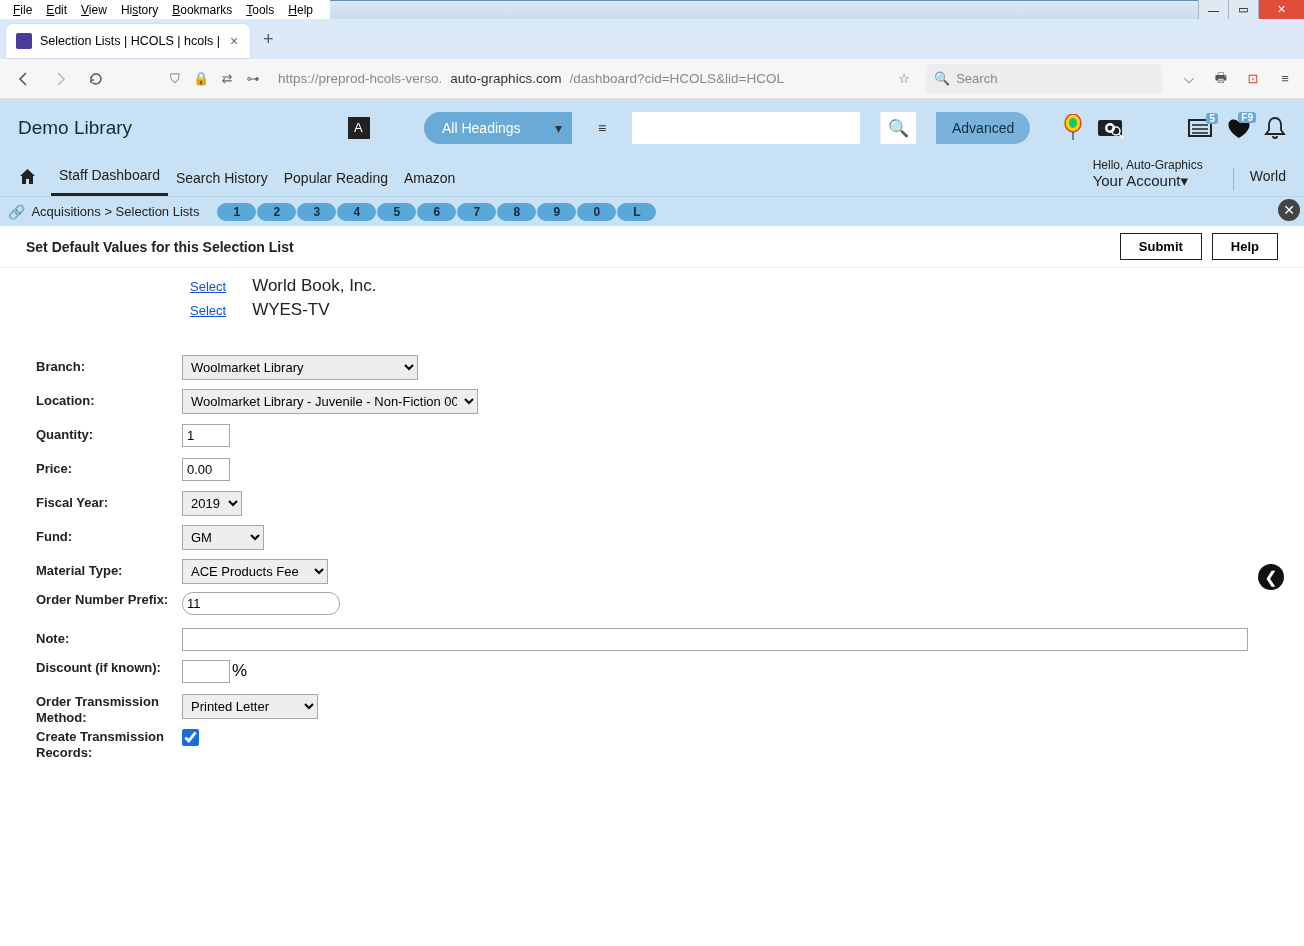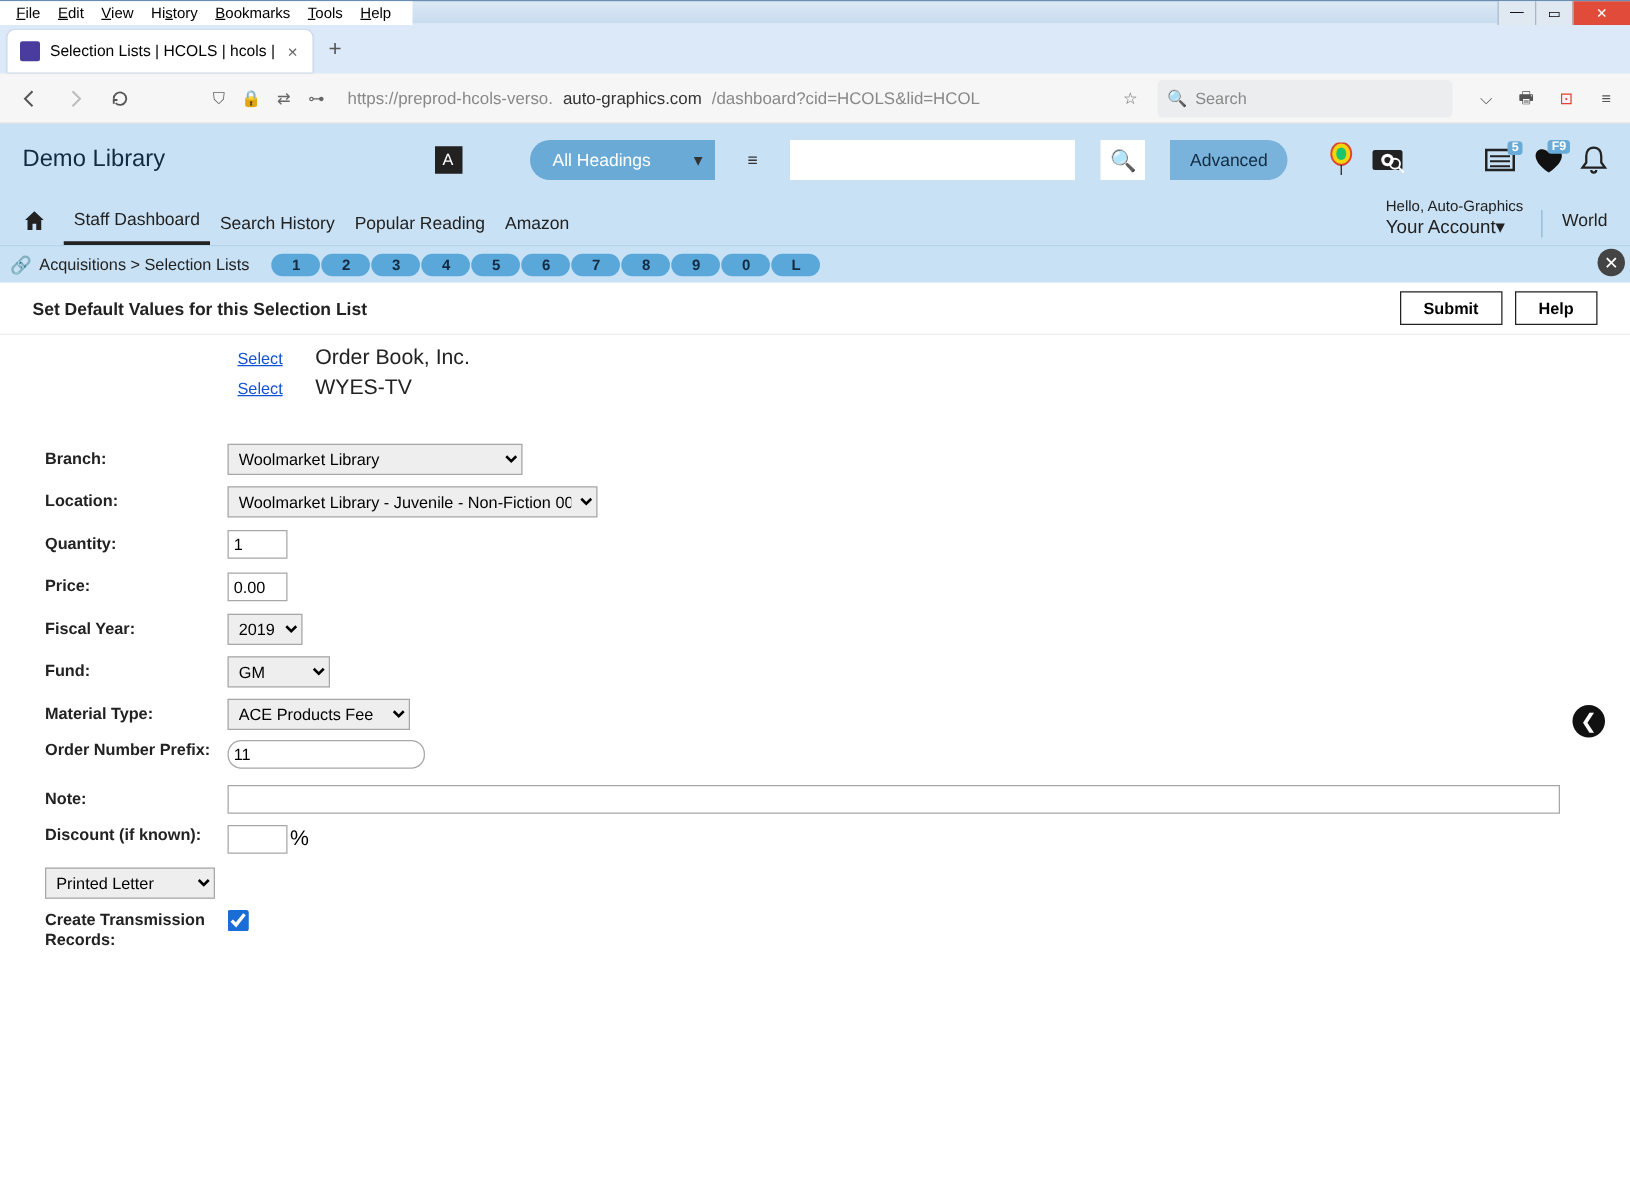--- a/index.html
+++ b/index.html
@@ -1,19 +1,19 @@
 <!DOCTYPE html>
 <html><head>
 <meta charset="utf-8">
 <style>
 * { box-sizing: border-box; margin: 0; padding: 0; }
 body { font-family: Arial, sans-serif; font-size: 13px; background: #fff; overflow: hidden; }
 
 
-.os-titlebar { height: 19px; background: linear-gradient(to bottom, #dce8f5, #c8dcf0); display: flex; align-items: center; justify-content: space-between; border-top: 1px solid #6a8db3; }
+.os-titlebar { height: 19px; background: linear-gradient(to bottom, #dce8f5, #c8dcf0); display: flex; align-items: flex-end; justify-content: space-between; border-top: 1px solid #6a8db3; }
 .os-menubar { display: flex; gap: 0; padding-left: 6px; background: #fff; height: 19px; align-items: center; padding-right: 10px; }
 .os-menu { font-size: 12px; padding: 0 7px; text-decoration: underline; text-decoration-color: transparent; cursor: default; }
 .os-menu span.u { text-decoration: underline; }
 .os-winbtns { display: flex; }
 .os-winbtn { width: 30px; height: 19px; background: #e0e8f2; border-left: 1px solid #a5b8cb; display: flex; align-items: center; justify-content: center; font-size: 11px; }
 .os-winbtn.close { background: #e04b3a; color: #fff; width: 46px; }
 
 
 .tabstrip { height: 40px; background: #dbe9f8; display: flex; align-items: center; padding-left: 6px; gap: 4px; }
 .tab { background: #fff; border-radius: 6px 6px 0 0; padding: 6px 10px; display: flex; align-items: center; gap: 8px; font-size: 12.5px; height: 34px; margin-top: 4px; box-shadow: 0 0 2px rgba(0,0,0,0.15);}
@@ -48,21 +48,21 @@
 .adv-btn { background: #79b3db; border: none; height: 32px; padding: 0 16px; color: #132b42; font-size: 14px; border-radius: 0 16px 16px 0; }
 .header-right-icons { margin-left: auto; display: flex; align-items: center; gap: 12px; }
 .hri-icon { position: relative; font-size: 22px; color: #222; }
 .badge { position: absolute; top: -4px; right: -4px; background: #69abd6; color: #fff; font-size: 10px; padding: 0 3px; border-radius: 3px; font-weight: bold; }
 .balloon { width: 22px; height: 28px; }
 
 .app-nav { display: flex; align-items: flex-end; padding: 0 18px; height: 45px; }
 .home-icon { font-size: 19px; color: #222; padding-bottom: 10px; margin-right: 14px; }
 .nav-link { color: #222; font-size: 14px; padding: 0 8px 10px 8px; }
 .nav-link.active { border-bottom: 3px solid #222; }
-.nav-right { margin-left: auto; display: flex; align-items: flex-end; gap: 14px; padding-bottom: 6px; }
+.nav-right { margin-left: auto; display: flex; align-items: flex-end; gap: 30px; padding-bottom: 6px; }
 .hello { font-size: 12px; color: #222; }
 .your-acct { font-size: 15px; color: #222; }
 .logout { font-size: 14px; color: #222; padding-bottom: 6px; border-left: 1px solid #89b8d8; padding-left: 16px; }
 
 
 .crumb-row { background: #c8e1f4; height: 30px; display: flex; align-items: center; padding: 0 8px; position: relative; border-top: 1px solid #b5d4ea; }
 .crumb-row .link-icon { font-size: 14px; margin-right: 6px; }
 .crumb-text { font-size: 13px; color: #222; }
 .pills { display: flex; gap: 1px; margin-left: 18px; }
 .pill { background: #5aa8da; color: #132b42; font-size: 12px; font-weight: bold; width: 39px; height: 18px; display: flex; align-items: center; justify-content: center; border-radius: 9px; }
@@ -278,21 +278,21 @@
   <div class="action-btns">
     <button class="act-btn">Submit</button>
     <button class="act-btn">Help</button>
   </div>
 </div>
 
 <div class="form-wrap">
   <div id="vendors">
       <div class="vendor-row">
         <span class="sel">Select</span>
-        <span class="vname">Order Book, Inc.</span>
+        <span class="vname">World Book, Inc.</span>
       </div>
       <div class="vendor-row">
         <span class="sel">Select</span>
         <span class="vname">WYES-TV</span>
       </div>
     </div>
 
   <div class="form-table">
     <div class="form-row">
       <div class="flabel">Branch:</div>
@@ -328,20 +328,21 @@
     </div>
     <div class="form-row">
       <div class="flabel">Note:</div>
       <div class="fctrl"><input type="text" class="inp-note" value="" style=""></div>
     </div>
     <div class="form-row tall">
       <div class="flabel">Discount (if known):</div>
       <div class="fctrl"><input type="text" class="inp-small" value="" style=""><span class="pct">%</span></div>
     </div>
     <div class="form-row tall">
+      <div class="flabel">Order Transmission Method:</div>
       <div class="fctrl"><select class="sel-otm"><option>Printed Letter</option></select></div>
     </div>
     <div class="form-row tall">
       <div class="flabel">Create Transmission Records:</div>
       <div class="fctrl"><input type="checkbox" class="cb-blue" checked="" style=""></div>
     </div>
   </div>
 </div>
 
 <div class="side-chevron">❮</div>

